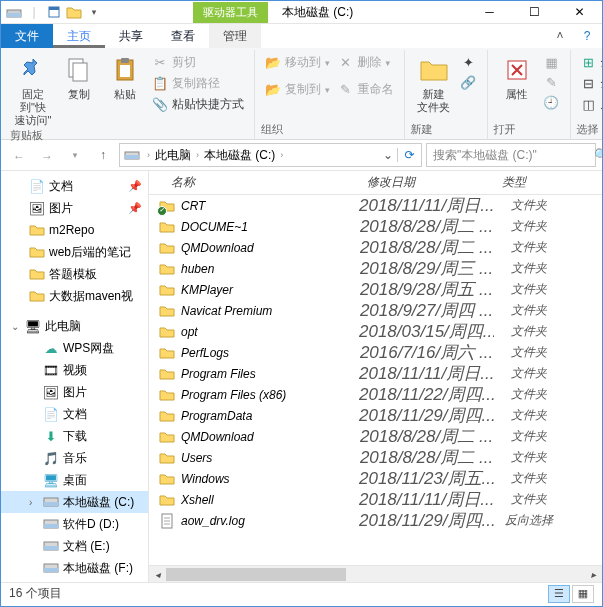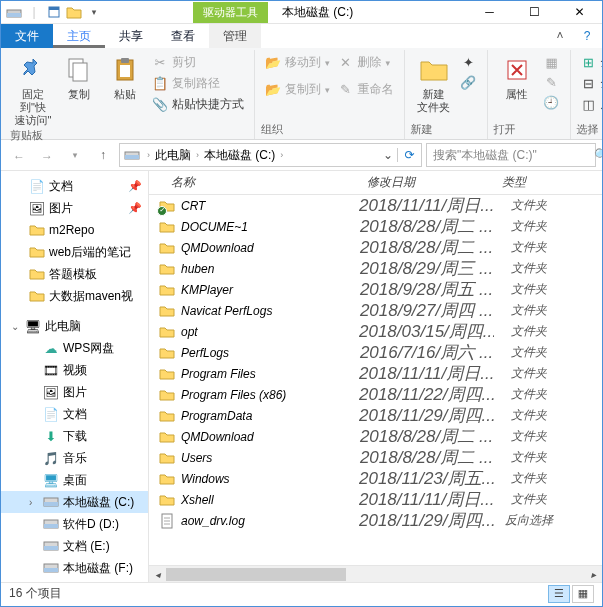--- a/index.html
+++ b/index.html
@@ -514,21 +514,21 @@
           <div class="rc-date">2018/9/28/周五 ...</div>
           <div class="rc-type">文件夹</div>
         </div>
         <div class="row">
           <div class="rc-name">
             <span class="ric">
               <svg width="16" height="14">
                 <path d="M1 3 h5 l2 2 h7 v7 h-14 z" fill="#ffd86b" stroke="#caa53a"></path>
               </svg>
             </span>
-            <span>Navicat PerfLogs</span>
+            <span>Navicat Premium</span>
           </div>
           <div class="rc-date">2018/9/27/周四 ...</div>
           <div class="rc-type">文件夹</div>
         </div>
         <div class="row">
           <div class="rc-name">
             <span class="ric">
               <svg width="16" height="14">
                 <path d="M1 3 h5 l2 2 h7 v7 h-14 z" fill="#ffd86b" stroke="#caa53a"></path>
               </svg>

